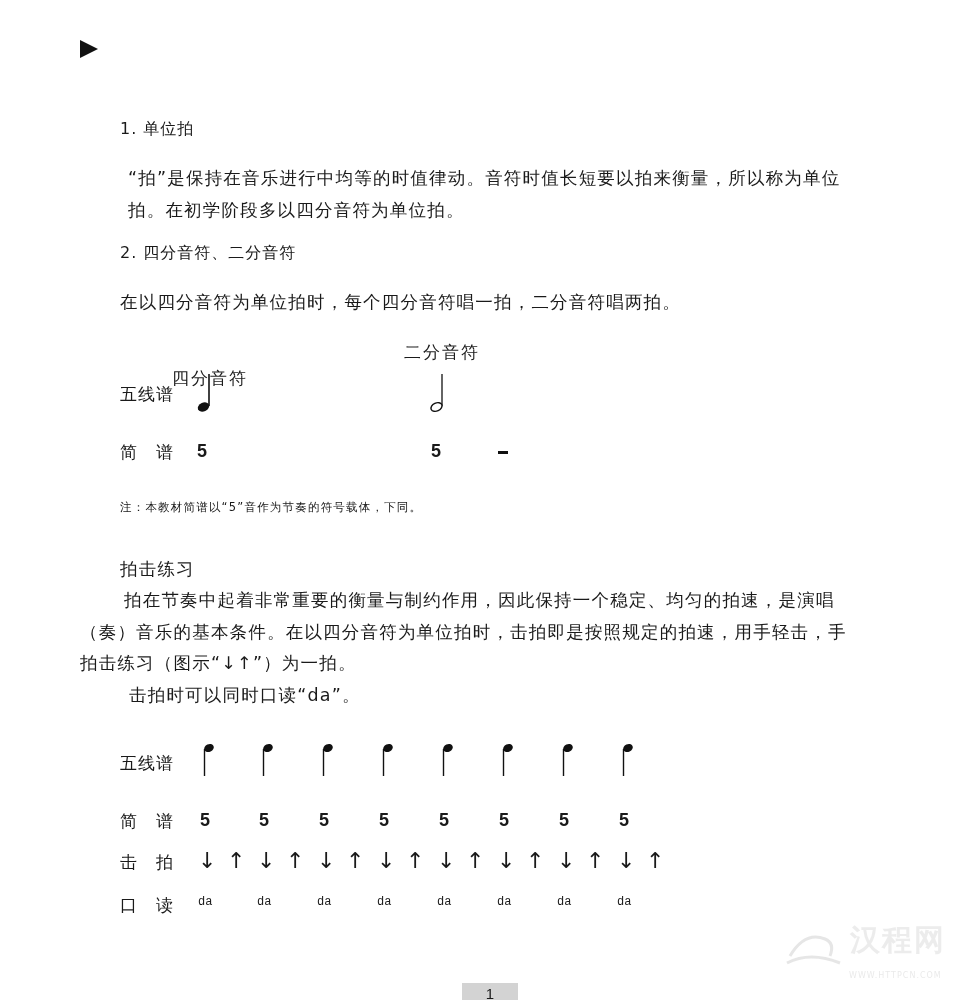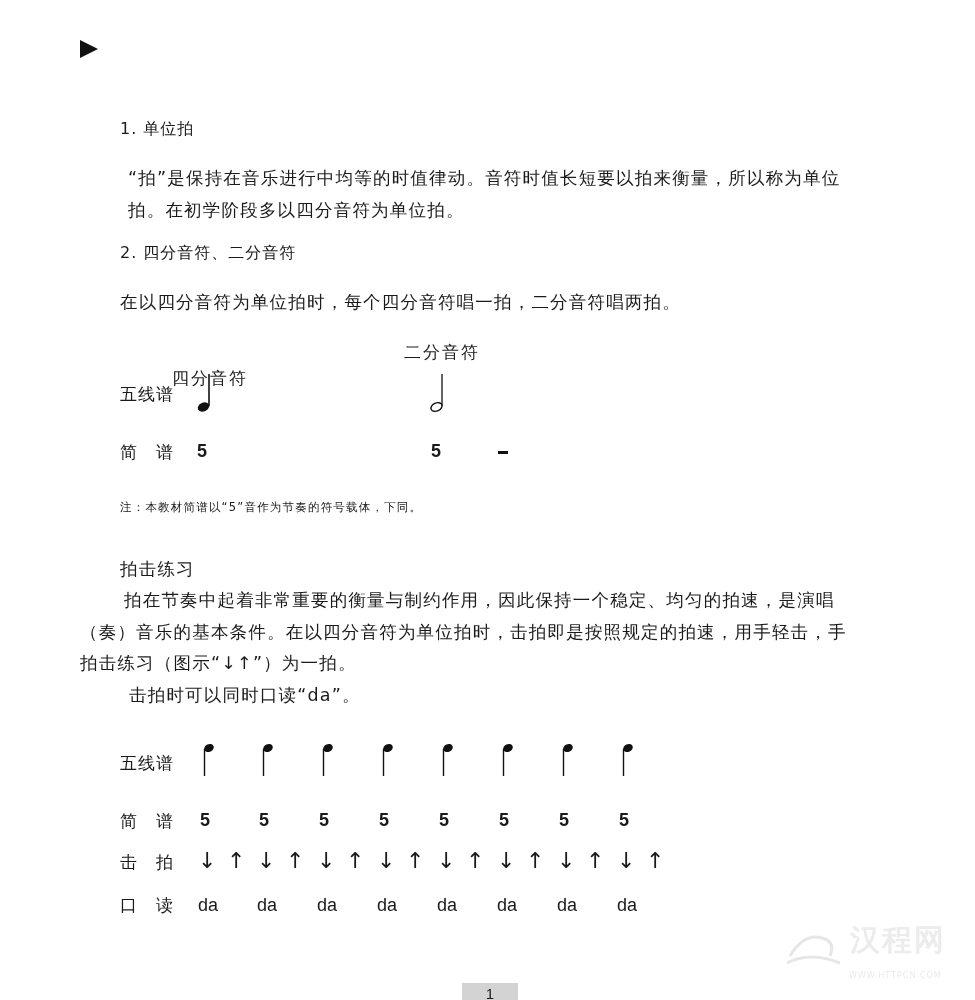--- a/index.html
+++ b/index.html
@@ -8,21 +8,21 @@
   .abs { position: absolute; white-space: nowrap; }
   .h1 { left: 80px; top: 36px; font-size: 22px; letter-spacing: 2px; }
   .h1 .tri { display: inline-block; width: 0; height: 0; border-top: 9px solid transparent;
              border-bottom: 9px solid transparent; border-left: 18px solid #111; vertical-align: -2px; margin-right: 22px; }
   .h2 { font-size: 16px; letter-spacing: 1px; }
   .p { font-size: 17.5px; letter-spacing: 1.2px; line-height: 32px; }
   .note-label { font-size: 17px; letter-spacing: 2px; }
   .row-label { font-size: 17px; letter-spacing: 1px; }
   .num { font-family: "Liberation Sans", sans-serif; font-weight: bold; font-size: 18px; }
   .small { font-size: 11.5px; letter-spacing: 1.2px; }
-  .da { font-family: Liberation Sans, sans-serif; font-size: 18px; }
+  .da { font-family: Liberation Mono, monospace; font-size: 12px; }
   .arrow { font-size: 22px; line-height: 22px; font-family: "DejaVu Sans", sans-serif; }
   .qnote { position: absolute; }
   .page-num { left: 462px; top: 983px; width: 56px; height: 17px; background: #d3d3d3;
               text-align: center; font-size: 15px; line-height: 22px; font-family: "Liberation Sans", sans-serif; }
   .watermark { left: 785px; top: 920px; opacity: 0.18; }
   .wm-text { font-size: 30px; font-weight: bold; color: #999; letter-spacing: 2px; }
   .wm-url { font-size: 8px; color: #888; letter-spacing: 1px; }
 </style>
 </head>
 <body>

